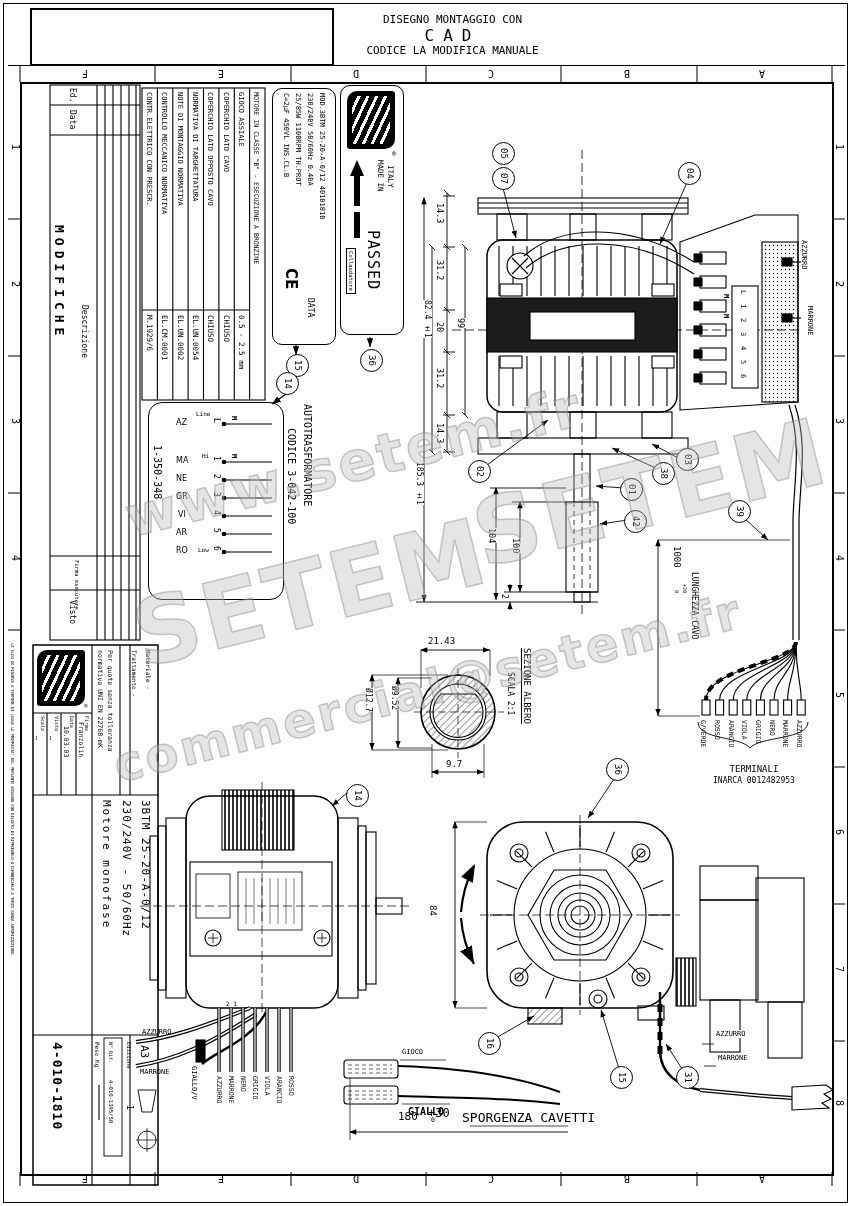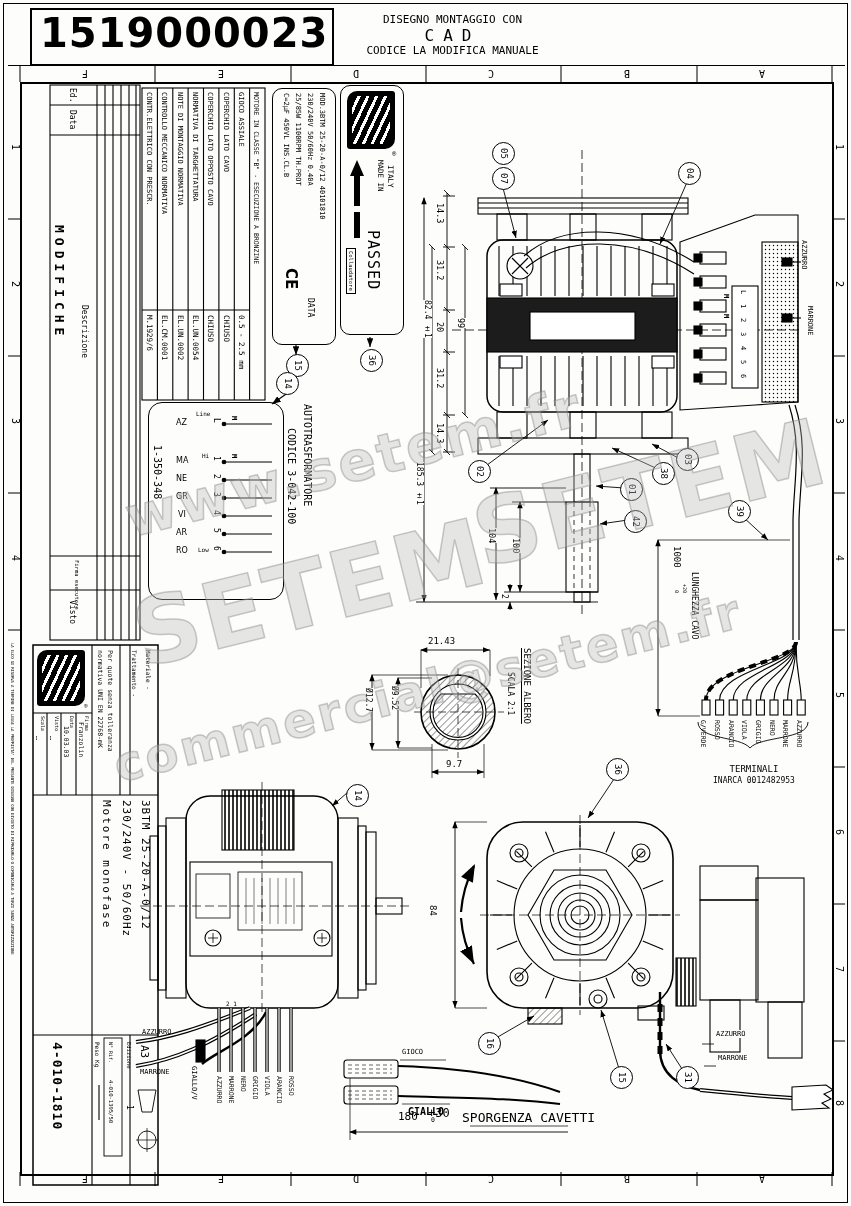--- a/index.html
+++ b/index.html
@@ -302,21 +302,20 @@
       <path d="M350,1078V1140" stroke-width="0.7"></path>
       <path d="M470,1126H568" stroke-width="0.7"></path>
     </g>
   </svg>
 
   <div class="abs" style="left:3px;top:3px;width:843px;height:1198px;border:1px solid #000;"></div>
   <div class="abs" style="left:30px;top:8px;width:300px;height:54px;border:2px solid #000;"></div>
   <div class="hline" style="left:8px;top:65px;width:837px;"></div>
   <div class="abs" style="left:20px;top:82px;width:810px;height:1090px;border:2px solid #000;"></div>
 
-  <div class="txt" style="left:40px;top:10px;font-size:40px;font-weight:bold;font-family:'DejaVu Sans',sans-serif;letter-spacing:1px;">1519000023</div>
   <div class="txt" style="left:345px;top:13px;width:215px;text-align:center;font-size:11px;">DISEGNO MONTAGGIO CON</div>
   <div class="txt" style="left:345px;top:26px;width:215px;text-align:center;font-size:16px;letter-spacing:9px;">CAD</div>
   <div class="txt" style="left:335px;top:44px;width:235px;text-align:center;font-size:11px;">CODICE LA MODIFICA MANUALE</div>
 
   <div class="txt r180" style="left:82px;top:68px;font-size:10px;">F</div>
   <div class="txt r180" style="left:218px;top:68px;font-size:10px;">E</div>
   <div class="txt r180" style="left:353px;top:68px;font-size:10px;">D</div>
   <div class="txt r180" style="left:488px;top:68px;font-size:10px;">C</div>
   <div class="txt r180" style="left:624px;top:68px;font-size:10px;">B</div>
   <div class="txt r180" style="left:759px;top:68px;font-size:10px;">A</div>

